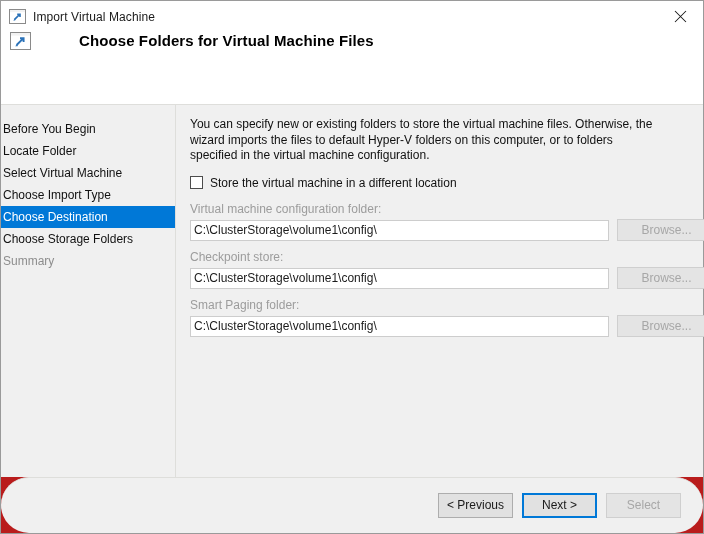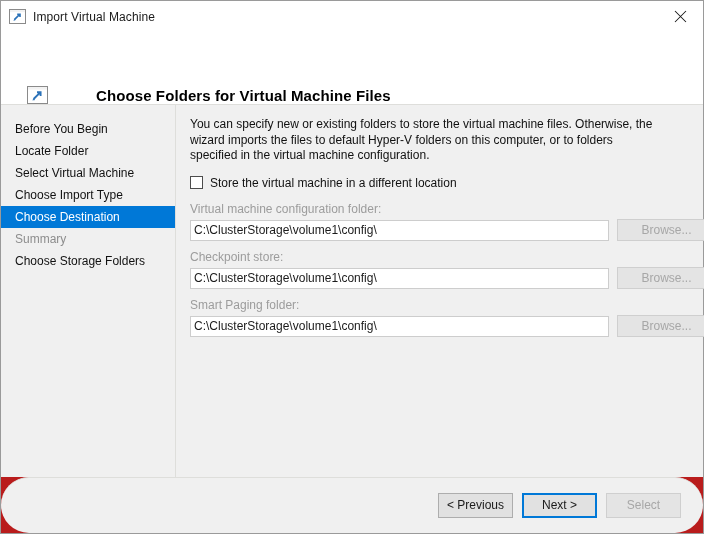--- a/index.html
+++ b/index.html
@@ -62,22 +62,22 @@
   }
   .close-button svg { display: block; }
 
   
   .header {
     height: 73px;
     min-height: 73px;
     background: #ffffff;
     border-bottom: 1px solid #dededb;
     display: flex;
-    align-items: flex-end;
-    padding-left: 26px;
+    align-items: flex-start;
+    padding-left: 9px;
   }
   .header-icon {
     width: 21px;
     height: 18px;
     position: relative;
     flex: 0 0 auto;
   }
   .header-title {
     margin-left: 48px;
     font-size: 15px;
@@ -104,21 +104,21 @@
   .sidebar {
     width: 175px;
     min-width: 175px;
     background: #f0f0f0;
     border-right: 1px solid #dededb;
     padding-top: 13px;
   }
   .nav-item {
     height: 22px;
     line-height: 22px;
-    padding-left: 14px;
+    padding-left: 2px;
     font-size: 12px;
     color: #111;
     white-space: nowrap;
     cursor: default;
   }
   .nav-item.selected {
     background: #0078d7;
     color: #ffffff;
   }
   .nav-item.disabled {
@@ -270,22 +270,22 @@
   </div>
 
   <div class="body-area">
 
     <div class="sidebar">
       <div class="nav-item">Before You Begin</div>
       <div class="nav-item">Locate Folder</div>
       <div class="nav-item">Select Virtual Machine</div>
       <div class="nav-item">Choose Import Type</div>
       <div class="nav-item selected">Choose Destination</div>
+      <div class="nav-item">Choose Storage Folders</div>
       <div class="nav-item disabled">Summary</div>
-      <div class="nav-item">Choose Storage Folders</div>
     </div>
 
     <div class="content">
 
       <p class="intro">You can specify new or existing folders to store the virtual machine files. Otherwise, the wizard imports the files to default Hyper-V folders on this computer, or to folders specified in the virtual machine configuration.</p>
 
       <div class="checkbox-row">
         <span class="checkbox"></span>
         <span class="checkbox-label">Store the virtual machine in a different location</span>
       </div>

